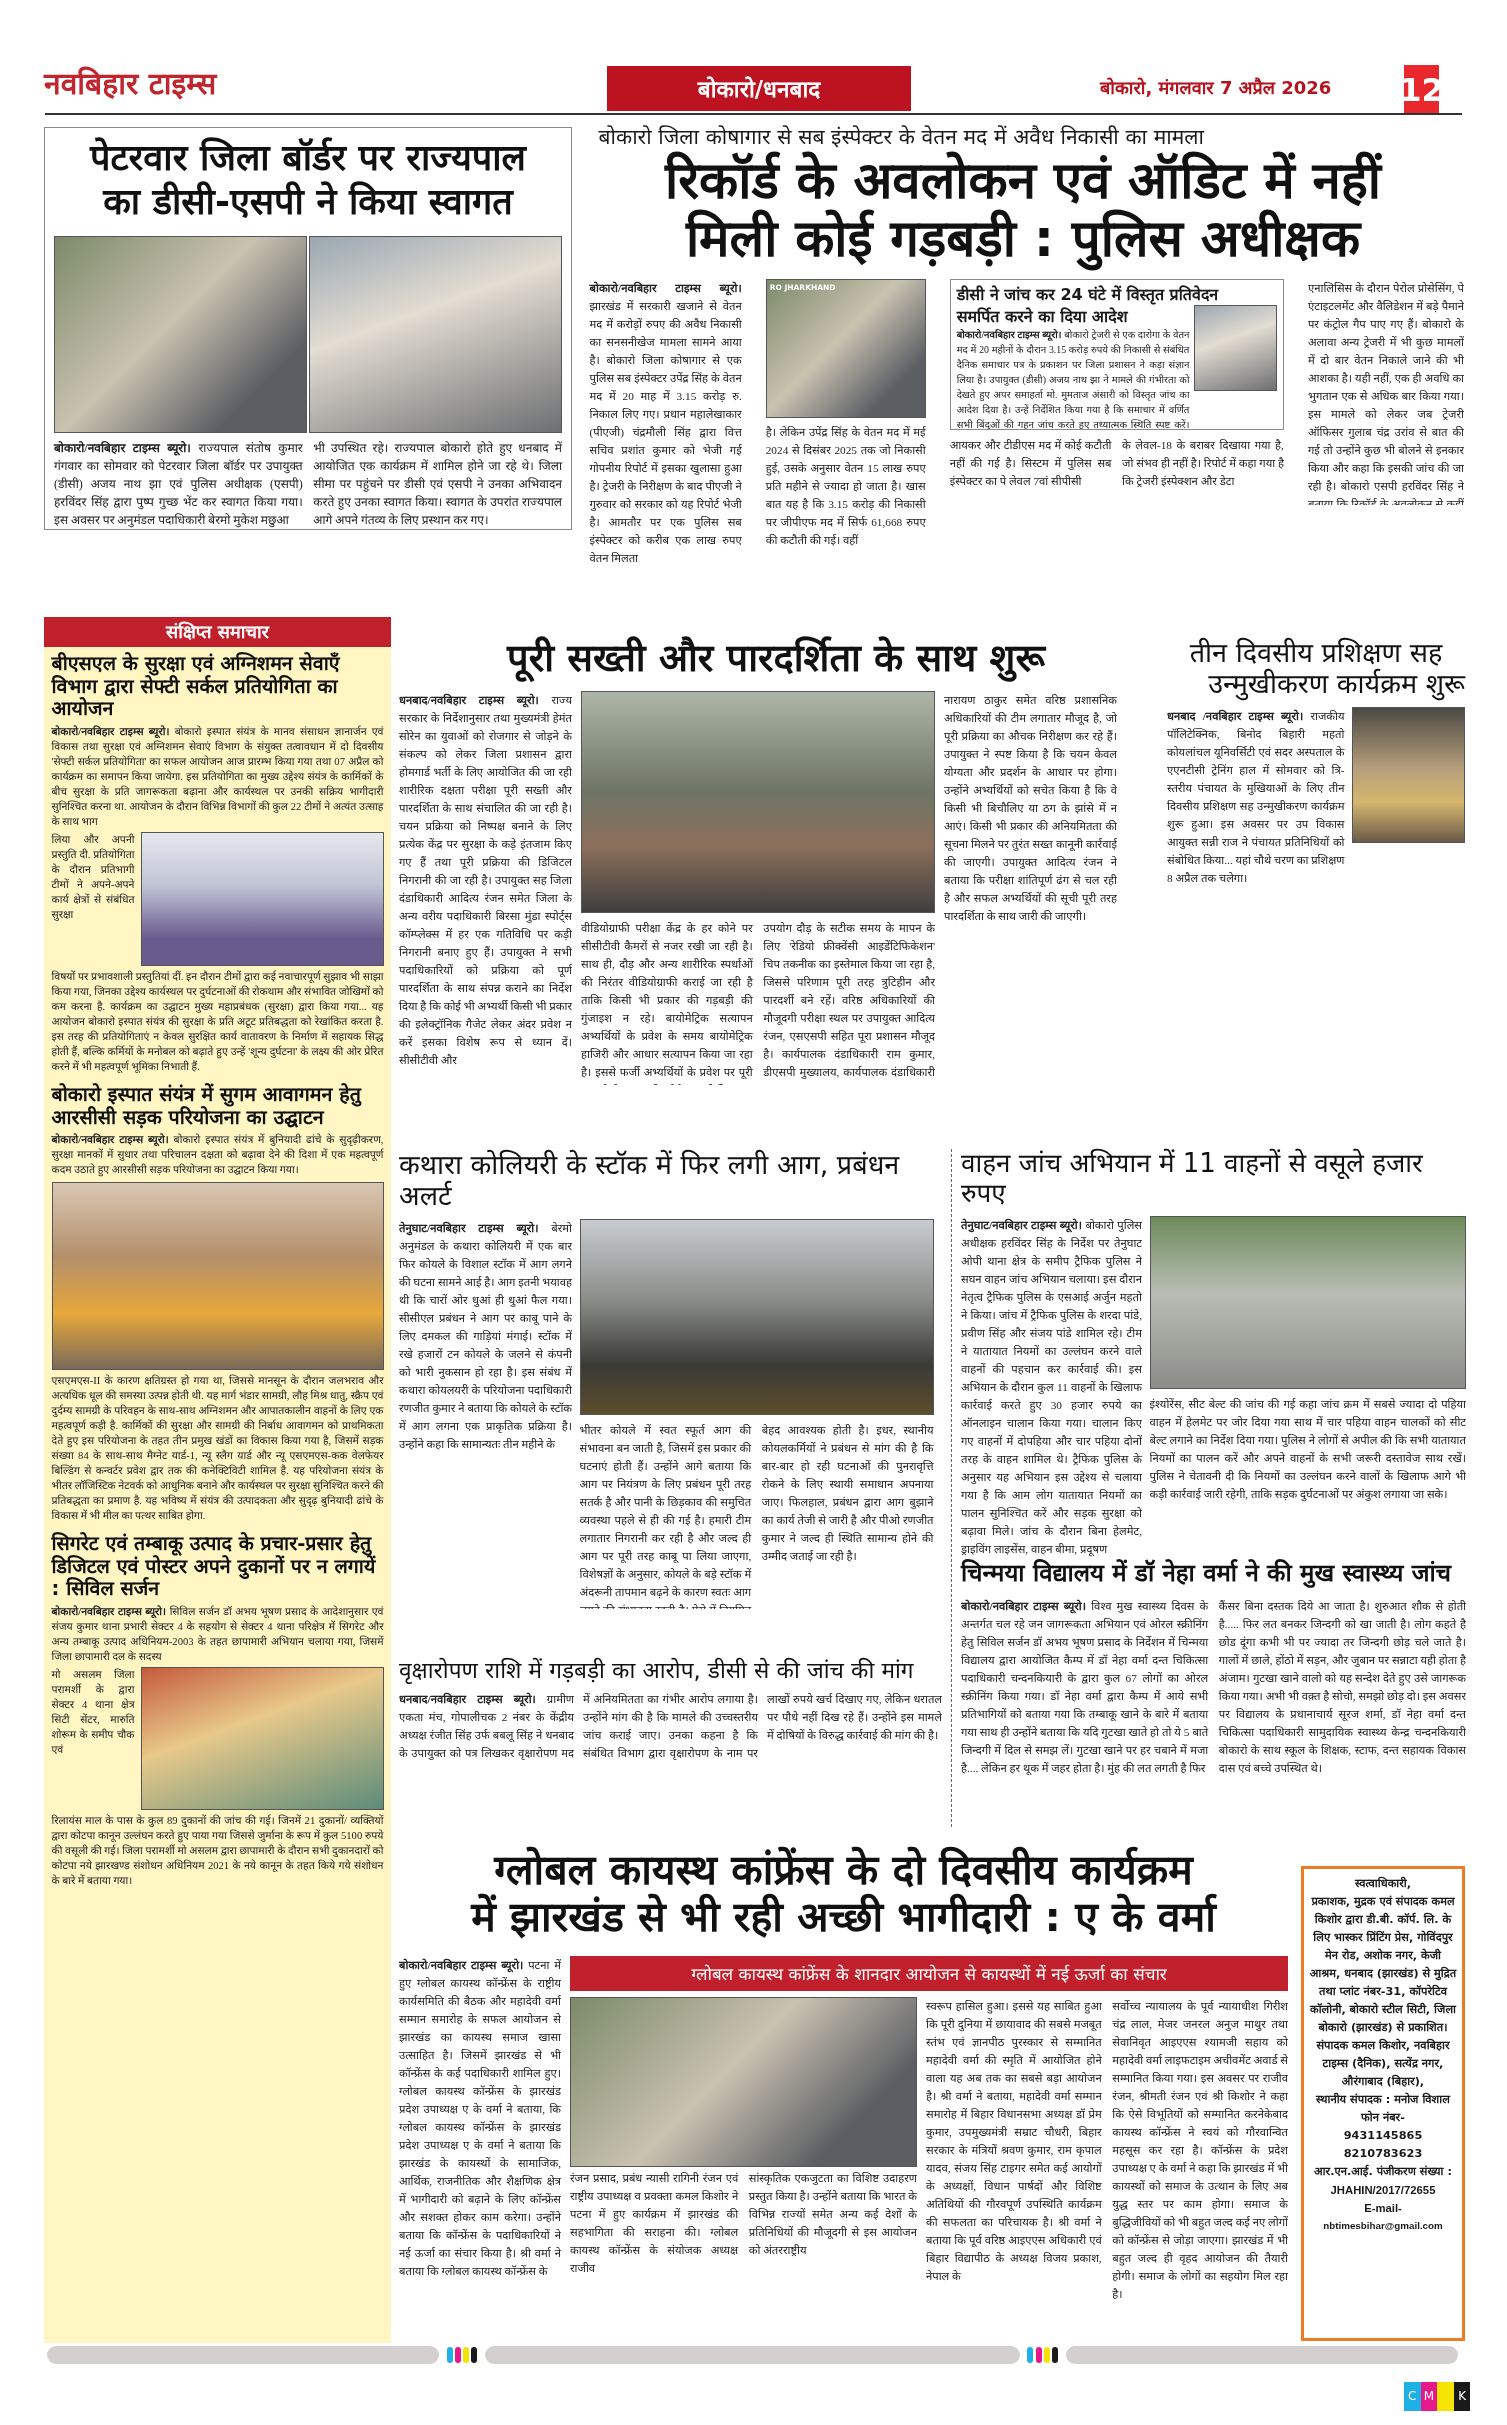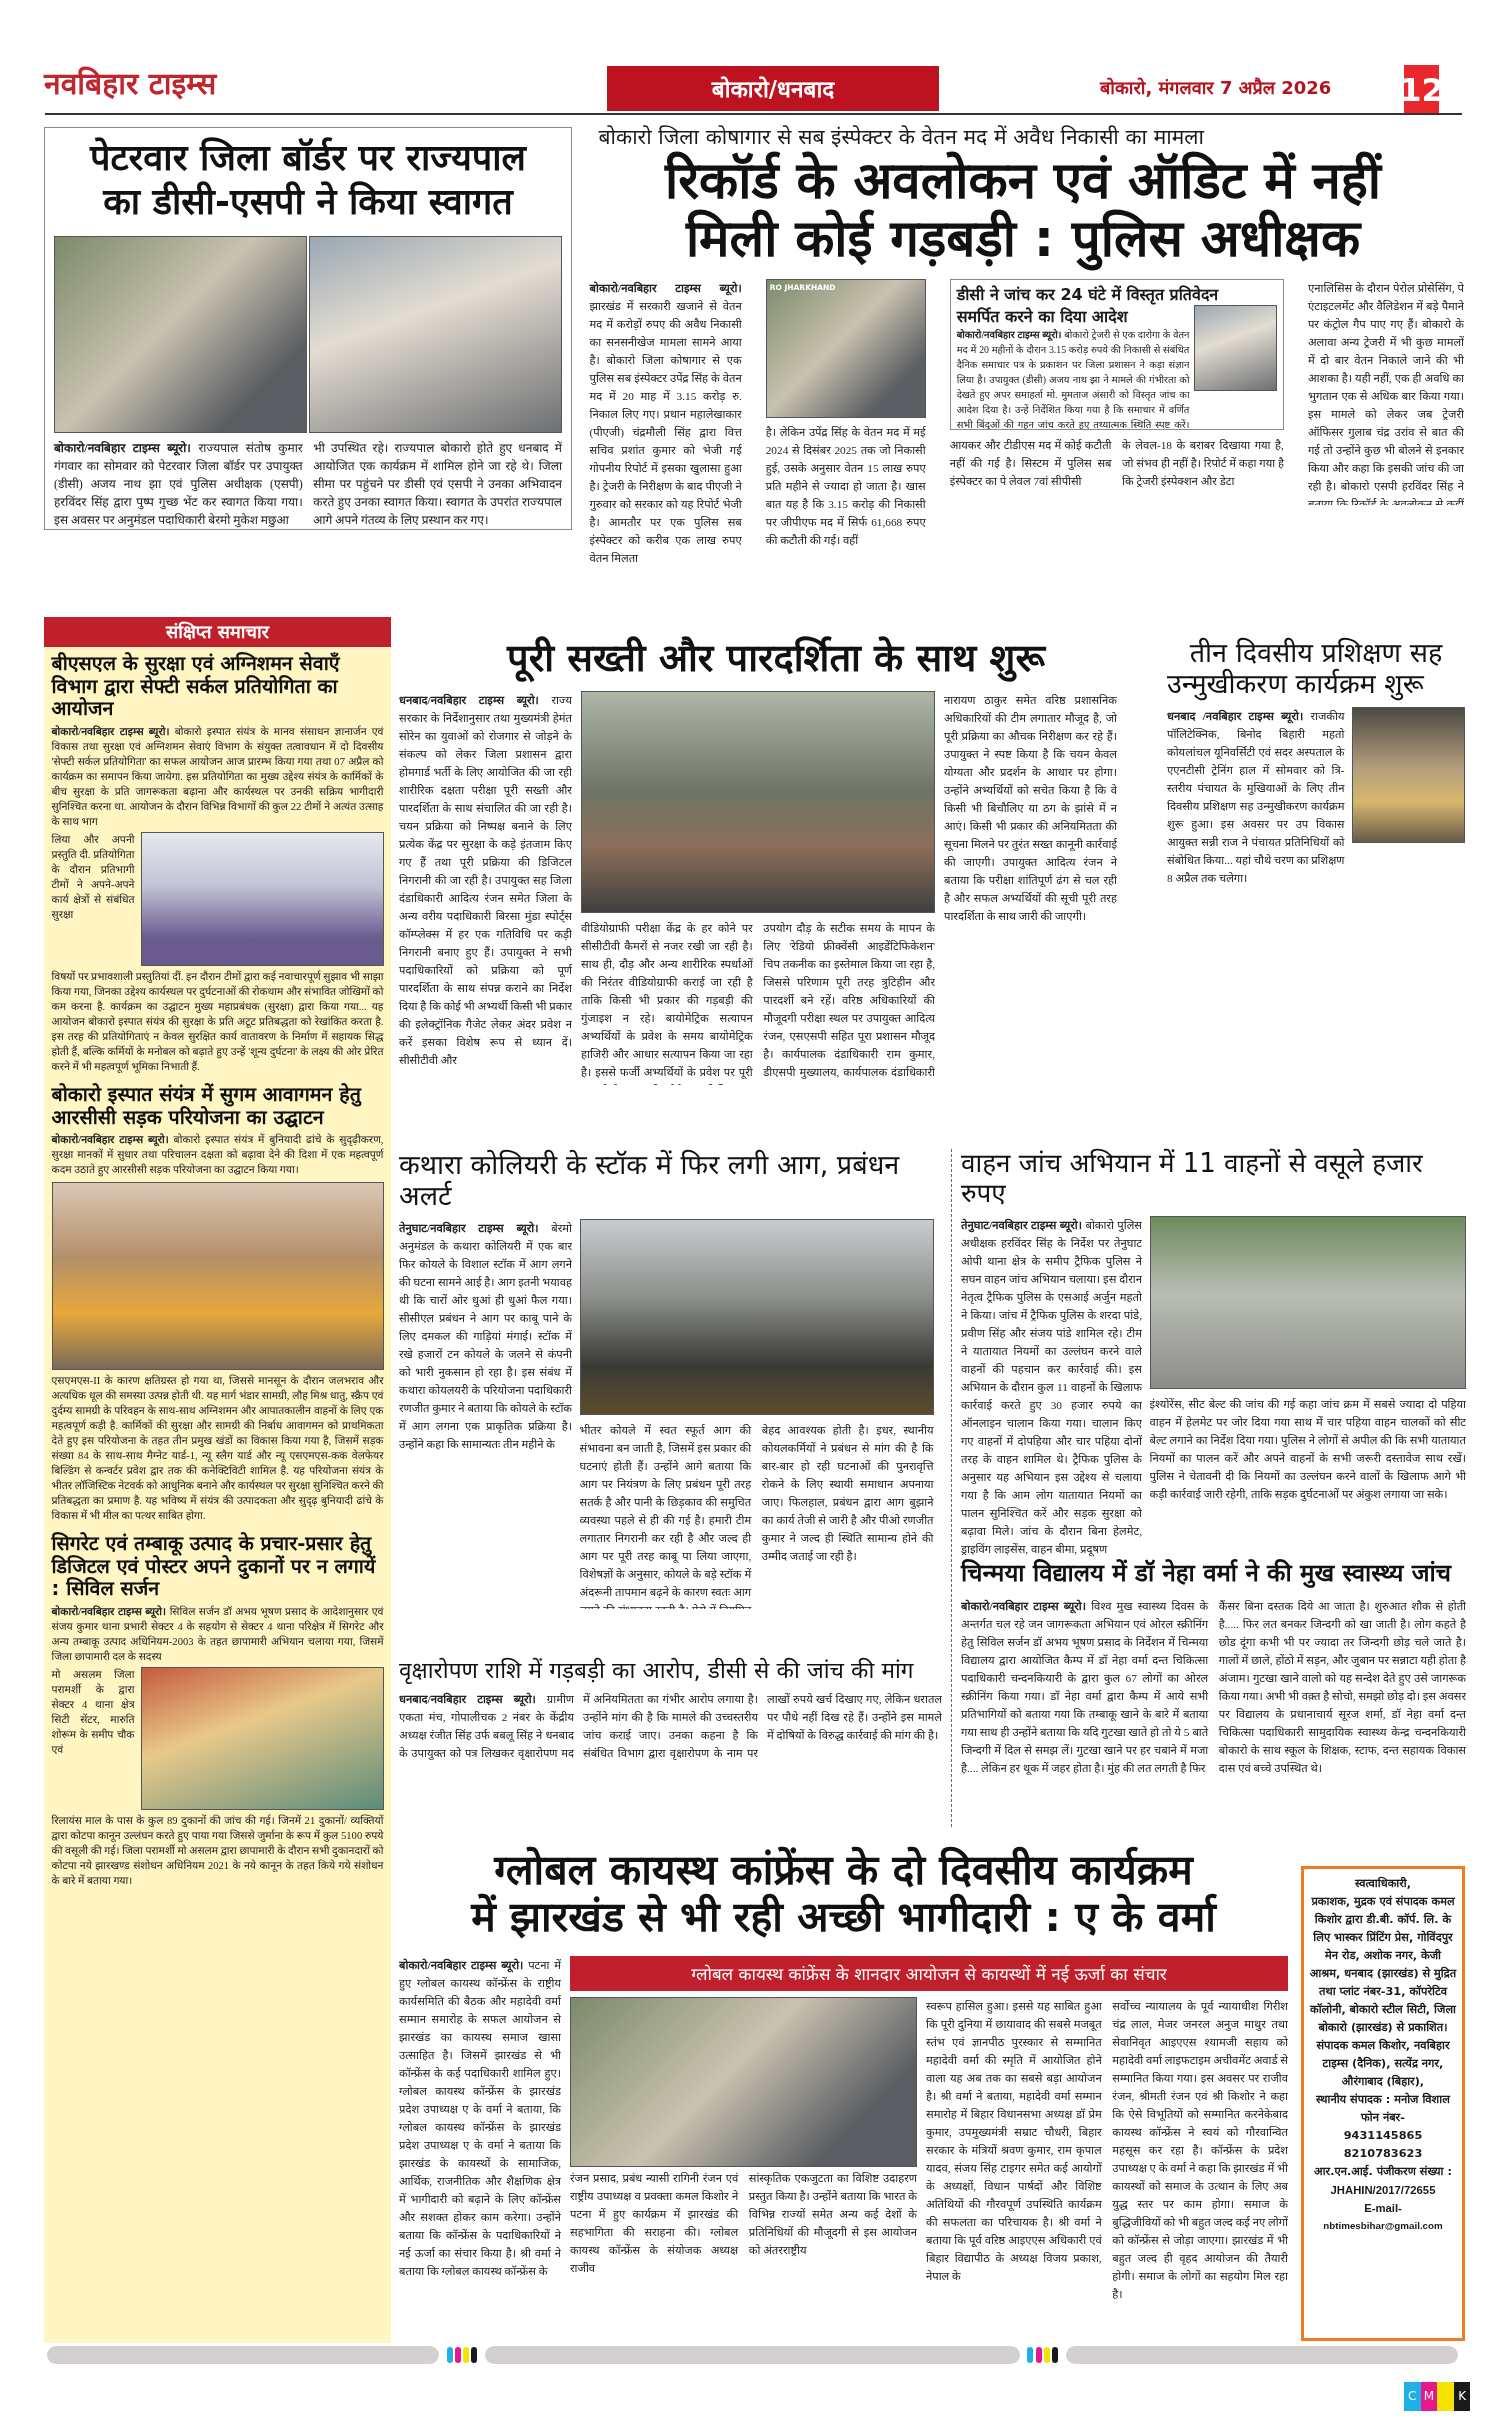--- a/index.html
+++ b/index.html
@@ -1,19 +1,19 @@
 <!DOCTYPE html>
 <html style="font-size:12px"><head>
 <meta charset="utf-8">
 <style>
 *{box-sizing:border-box;margin:0;padding:0}
 body{width:1508px;height:2426px;background:#fff;font-family:"DejaVu Sans",sans-serif;color:#1a1a1a;position:relative;overflow:hidden}
 .abs{position:absolute}
 .masthead-name{left:44px;top:62px;font-size:30px;color:#c0262d;font-family:"DejaVu Serif",serif;font-weight:bold}
-.section-tag{left:607px;top:66px;width:332px;height:45px;background:#bd1220;color:#fff;font-size:22.6px;display:flex;align-items:center;justify-content:center;font-weight:bold}
+.section-tag{left:607px;top:66px;width:304px;height:45px;background:#bd1220;color:#fff;font-size:22.6px;display:flex;align-items:center;justify-content:center;font-weight:bold}
 .dateline{left:1100px;top:75px;font-size:18px;color:#b3141f;font-weight:bold}
 .page-num{left:1404px;top:65px;width:35px;height:50px;background:#e8282d;color:#fff;font-size:32px;font-weight:bold;display:flex;align-items:center;justify-content:center}
 .rule{left:45px;top:113px;width:1417px;height:2.3px;background:#333}
 .box{border:1.5px solid #8a8a8a}
 .hl{font-weight:bold;line-height:1.15;color:#111}
 .body-text{font-size:11.3px;line-height:18px;text-align:justify;color:#222;font-family:"Liberation Serif",serif}
 .cols{display:flex;gap:10.6px}
 .cols>div{flex:1}
 .byline{font-weight:bold}
 .photo{background:linear-gradient(135deg,#7c8a6a,#c9c2b0 45%,#5b5e63 80%);border:0.8px solid #555}
@@ -138,21 +138,21 @@
         <div>वीडियोग्राफी परीक्षा केंद्र के हर कोने पर सीसीटीवी कैमरों से नजर रखी जा रही है। साथ ही, दौड़ और अन्य शारीरिक स्पर्धाओं की निरंतर वीडियोग्राफी कराई जा रही है ताकि किसी भी प्रकार की गड़बड़ी की गुंजाइश न रहे। बायोमेट्रिक सत्यापन अभ्यर्थियों के प्रवेश के समय बायोमेट्रिक हाजिरी और आधार सत्यापन किया जा रहा है। इससे फर्जी अभ्यर्थियों के प्रवेश पर पूरी तरह से रोक लगा दी गई है। तकनीकी का</div>
         <div>उपयोग दौड़ के सटीक समय के मापन के लिए 'रेडियो फ्रीक्वेंसी आइडेंटिफिकेशन' चिप तकनीक का इस्तेमाल किया जा रहा है, जिससे परिणाम पूरी तरह त्रुटिहीन और पारदर्शी बने रहें। वरिष्ठ अधिकारियों की मौजूदगी परीक्षा स्थल पर उपायुक्त आदित्य रंजन, एसएसपी सहित पूरा प्रशासन मौजूद है। कार्यपालक दंडाधिकारी राम कुमार, डीएसपी मुख्यालय, कार्यपालक दंडाधिकारी राम</div>
       </div>
     </div>
     <div class="body-text" style="width:173px;max-height:392px;overflow:hidden">नारायण ठाकुर समेत वरिष्ठ प्रशासनिक अधिकारियों की टीम लगातार मौजूद है, जो पूरी प्रक्रिया का औचक निरीक्षण कर रहे हैं। उपायुक्त ने स्पष्ट किया है कि चयन केवल योग्यता और प्रदर्शन के आधार पर होगा। उन्होंने अभ्यर्थियों को सचेत किया है कि वे किसी भी बिचौलिए या ठग के झांसे में न आएं। किसी भी प्रकार की अनियमितता की सूचना मिलने पर तुरंत सख्त कानूनी कार्रवाई की जाएगी। उपायुक्त आदित्य रंजन ने बताया कि परीक्षा शांतिपूर्ण ढंग से चल रही है और सफल अभ्यर्थियों की सूची पूरी तरह पारदर्शिता के साथ जारी की जाएगी।</div>
   </div>
 </div>
 
 <div class="abs" style="left:1167px;top:637px;width:298px;height:490px">
   <div class="hl" style="font-size:27px;text-align:center;font-weight:normal">तीन दिवसीय प्रशिक्षण सह</div>
-  <div class="hl" style="font-size:27px;text-align:left;font-weight:normal">उन्मुखीकरण कार्यक्रम शुरू</div>
+  <div class="hl" style="font-size:27px;text-align:right;font-weight:normal">उन्मुखीकरण कार्यक्रम शुरू</div>
   <div style="display:flex;gap:7.5px;margin-top:7.5px">
     <div class="body-text" style="flex:1;max-height:407px;overflow:hidden">
       <span class="byline">धनबाद /नवबिहार टाइम्स ब्यूरो।</span>
       <span>राजकीय पॉलिटेक्निक, बिनोद बिहारी महतो कोयलांचल यूनिवर्सिटी एवं सदर अस्पताल के एएनटीसी ट्रेनिंग हाल में सोमवार को त्रि-स्तरीय पंचायत के मुखियाओं के लिए तीन दिवसीय प्रशिक्षण सह उन्मुखीकरण कार्यक्रम शुरू हुआ। इस अवसर पर उप विकास आयुक्त सन्नी राज ने पंचायत प्रतिनिधियों को संबोधित किया... यहां चौथे चरण का प्रशिक्षण 8 अप्रैल तक चलेगा।</span>
     </div>
     <div class="photo-hall" style="width:113px;height:136px;border:0.8px solid #555"></div>
   </div>
 </div>
 
 <div class="abs" style="left:399px;top:1149px;width:543px;height:399px">

